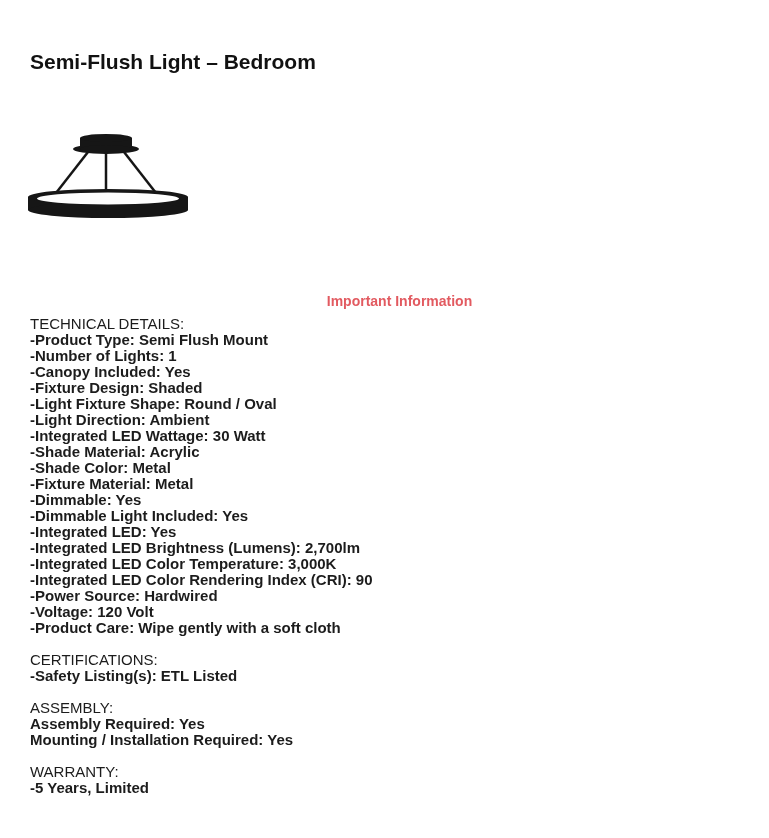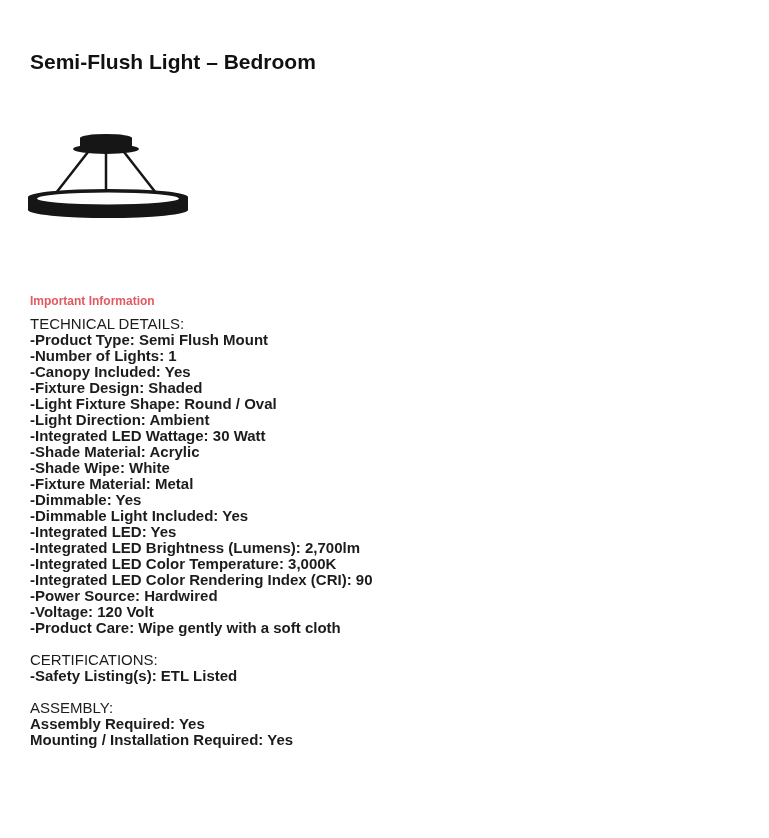--- a/index.html
+++ b/index.html
@@ -31,24 +31,25 @@
   }
   .fixture-wrap {
     margin-top: 58px;
     margin-left: -4px;
     width: 170px;
     height: 95px;
   }
   .info-heading {
     margin: 0;
     margin-top: 64px;
-    font-size: 12px;
+    font-size: 14px;
     line-height: 20px;
     font-weight: bold;
     color: #e25a60;
+    text-align: center;
   }
   .info-body {
     margin-top: 5px;
     font-size: 15px;
     line-height: 16px;
     color: #1c1c1c;
     width: 735px;
   }
   .info-section { margin: 0; }
   .info-section + .info-section { margin-top: 16px; }
@@ -102,21 +103,21 @@
 
             <div class="line">-Light Fixture Shape: Round / Oval</div>
 
             <div class="line">-Light Direction: Ambient</div>
 
             <div class="line">-Integrated LED Wattage: 30 Watt</div>
 
 
             <div class="line">-Shade Material: Acrylic</div>
 
-            <div class="line">-Shade Wipe: White</div>
+            <div class="line">-Shade Color: Metal</div>
 
             <div class="line">-Fixture Material: Metal</div>
 
 
             <div class="line">-Dimmable: Yes</div>
 
             <div class="line">-Dimmable Light Included: Yes</div>
 
             <div class="line">-Integrated LED: Yes</div>
 
@@ -146,16 +147,23 @@
       <div class="info-section">
         <span class="section-heading">ASSEMBLY:</span>
         <div>
 
             <div class="line">Assembly Required: Yes</div>
 
             <div class="line">Mounting / Installation Required: Yes</div>
           </div>
       </div>
 
+      <div class="info-section">
+        <span class="section-heading">WARRANTY:</span>
+        <div>
+
+            <div class="line">-5 Years, Limited</div>
+          </div>
+      </div>
 
     </div>
   </div>
 </div>
 
 </body></html>

